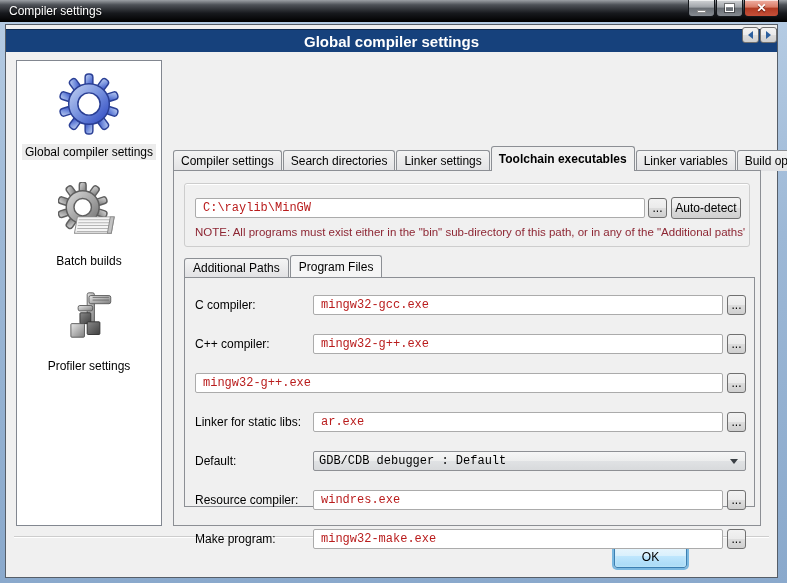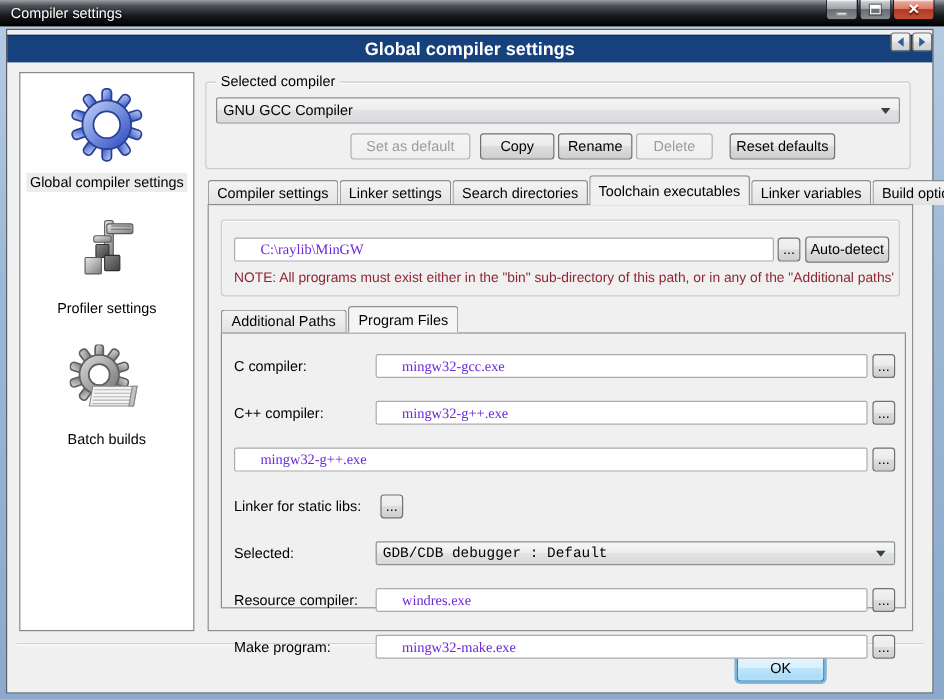--- a/index.html
+++ b/index.html
@@ -48,40 +48,40 @@
   .side-item.selected .side-label { background:#ececec; }
 
   
   .groupbox { position:absolute; border:1px solid #cdcdcd; border-radius:3px;
     box-shadow:inset 0 1px 0 #fff; }
   .groupbox > .gb-label { position:absolute; top:-8px; left:8px; background:#f0f0f0;
     padding:0 4px; font-size:12px; }
 
   
   .textbox { background:#fff; border:1px solid #ababab; border-radius:2px;
-    font-family:Liberation Serif, serif; font-size:12px; padding:1px 21px; color:#6d28d9; width:100%; height:100%; }
+    font-family:Liberation Mono, monospace; font-size:12px; padding:1px 7px; color:#b91c1c; width:100%; height:100%; }
   .btn { border:1px solid #707070; border-radius:3px; font-size:12px; text-align:center;
     background:linear-gradient(180deg,#f2f2f2 0%,#ebebeb 49%,#dddddd 50%,#cfcfcf 100%);
     display:flex; align-items:center; justify-content:center; cursor:pointer; }
   .btn.disabled { color:#9c9c9c; border-color:#b5b2ad;
     background:linear-gradient(180deg,#f5f5f5,#efefef); cursor:default; }
   .btn.default-btn { border-color:#3c7fb1; box-shadow:0 0 0 2px #7ab8e0, inset 0 0 3px #cfeffc;
     background:linear-gradient(180deg,#eaf6fd 0%,#d9f0fc 49%,#bee6fd 50%,#a7d9f5 100%); }
   .combo { border:1px solid #8e9094; border-radius:2px; position:relative; cursor:pointer;
     background:linear-gradient(180deg,#f6f6f6 0%,#eceded 49%,#e0e2e4 50%,#d8dadc 100%);
     display:flex; align-items:center; padding:0 22px 0 5px; font-size:12px; }
   .combo .arrow { position:absolute; right:7px; top:50%; margin-top:-2px; width:0; height:0;
     border-left:4px solid transparent; border-right:4px solid transparent; border-top:5px solid #3a3f44; }
 
   
   .tabrow { position:absolute; left:167px; top:120px; height:26px; display:flex; align-items:flex-end; }
   .tab { height:21px; border:1px solid #8c8f94; border-bottom:none; border-radius:3px 3px 0 0;
     background:linear-gradient(180deg,#f4f4f4,#e2e2e4); padding:0 7px; display:flex; align-items:center;
     font-size:12px; margin-right:1px; cursor:pointer; white-space:nowrap; }
-  .tab.active { height:25px; background:#f0f0f0; position:relative; z-index:3; }
+  .tab.active { height:25px; background:#f0f0f0; position:relative; z-index:3;font-weight:bold; }
   .tab-scroll { position:absolute; top:2px; width:17px; height:16px; }
   .tab-scroll .tri { width:0; height:0; }
   .tri.left { border-top:4px solid transparent; border-bottom:4px solid transparent; border-right:5px solid #2c5f9e; }
   .tri.right { border-top:4px solid transparent; border-bottom:4px solid transparent; border-left:5px solid #2c5f9e; }
 
   .panel { position:absolute; left:167px; top:145px; width:588px; height:356px;
     background:#f0f0f0; border:1px solid #8c8f94; z-index:2; }
 
   
   .install-group { left:10px; top:12px; width:566px; height:64px; }
@@ -162,43 +162,20 @@
               <rect x="28" y="1" width="8" height="13" rx="3.5" transform="rotate(216 32 32)"></rect>
               <rect x="28" y="1" width="8" height="13" rx="3.5" transform="rotate(252 32 32)"></rect>
               <rect x="28" y="1" width="8" height="13" rx="3.5" transform="rotate(288 32 32)"></rect>
               <rect x="28" y="1" width="8" height="13" rx="3.5" transform="rotate(324 32 32)"></rect>
             </g>
             <circle cx="32" cy="32" r="21"></circle>
           </g>
           <circle cx="32" cy="32" r="11.5" fill="#fff" stroke="#2a3f95" stroke-width="1.5"></circle>
         </svg>
         <span class="side-label">Global compiler settings</span>
-      </div>
-
-      <div class="side-item small">
-        <svg viewBox="0 0 64 64">
-          <defs>
-            <linearGradient id="gm" x1="0" y1="0" x2="1" y2="1">
-              <stop offset="0" stop-color="#e8e8e8"></stop>
-                <stop offset="1" stop-color="#7e7e7e"></stop>
-            </linearGradient>
-            <linearGradient id="gd" x1="0" y1="0" x2="1" y2="1">
-              <stop offset="0" stop-color="#8a8a8a"></stop>
-                <stop offset="1" stop-color="#3f3f3f"></stop>
-            </linearGradient>
-          </defs>
-          <rect x="30" y="2" width="8" height="34" rx="2" fill="url(#gm)" stroke="#5a5a5a"></rect>
-          <rect x="32" y="5" width="24" height="9" rx="2" fill="url(#gm)" stroke="#5a5a5a"></rect>
-          <path d="M36 7 h18 M36 10 h18" stroke="#6a6a6a" stroke-width="1"></path>
-          <rect x="20" y="16" width="16" height="6" rx="2" fill="url(#gm)" stroke="#5a5a5a"></rect>
-          <rect x="22" y="24" width="12" height="12" rx="1" fill="url(#gd)" stroke="#333"></rect>
-          <rect x="12" y="36" width="15" height="15" rx="1" fill="url(#gm)" stroke="#555"></rect>
-          <rect x="30" y="34" width="14" height="14" rx="1" fill="url(#gd)" stroke="#2e2e2e"></rect>
-        </svg>
-        <span class="side-label">Profiler settings</span>
       </div>
 
       <div class="side-item">
         <svg viewBox="0 0 64 64">
           <defs>
             <linearGradient id="gg" x1="0" y1="0" x2="1" y2="1">
               <stop offset="0" stop-color="#dcdcdc"></stop>
                 <stop offset="0.5" stop-color="#a8a8a8"></stop>
                 <stop offset="1" stop-color="#6f6f6f"></stop>
             </linearGradient>
@@ -220,39 +197,50 @@
           </g>
           <circle cx="25.5" cy="26" r="9" fill="#fff" stroke="#5f5f5f" stroke-width="1.5"></circle>
           <g transform="translate(20 36) skewX(-10)">
             <rect x="0" y="0" width="38" height="17" fill="#f4f4f4" stroke="#8a8a8a"></rect>
             <path d="M2 3 h34 M2 6 h34 M2 9 h34 M2 12 h34 M2 15 h34" stroke="#b5b5b5" stroke-width="1"></path>
             <rect x="34" y="0" width="4" height="17" fill="#c2c2c2" stroke="#8a8a8a"></rect>
           </g>
         </svg>
         <span class="side-label">Batch builds</span>
       </div>
-    </div>
-
-    <div class="groupbox selgroup">
-      <span class="gb-label">Selected compiler</span>
-      <div class="combo sel-combo">
-        <span>GNU GCC Compiler</span>
-        <span class="arrow"></span>
-      </div>
-      <div class="btn disabled sel-btn" style="left:120px; width:100px;">Set as default</div>
-      <div class="btn sel-btn" style="left:228px; width:62px;">Copy</div>
-      <div class="btn sel-btn" style="left:293px; width:62px;">Rename</div>
-      <div class="btn disabled sel-btn" style="left:358px; width:64px;">Delete</div>
-      <div class="btn sel-btn" style="left:436px; width:88px;">Reset defaults</div>
-    </div>
+
+      <div class="side-item small">
+        <svg viewBox="0 0 64 64">
+          <defs>
+            <linearGradient id="gm" x1="0" y1="0" x2="1" y2="1">
+              <stop offset="0" stop-color="#e8e8e8"></stop>
+                <stop offset="1" stop-color="#7e7e7e"></stop>
+            </linearGradient>
+            <linearGradient id="gd" x1="0" y1="0" x2="1" y2="1">
+              <stop offset="0" stop-color="#8a8a8a"></stop>
+                <stop offset="1" stop-color="#3f3f3f"></stop>
+            </linearGradient>
+          </defs>
+          <rect x="30" y="2" width="8" height="34" rx="2" fill="url(#gm)" stroke="#5a5a5a"></rect>
+          <rect x="32" y="5" width="24" height="9" rx="2" fill="url(#gm)" stroke="#5a5a5a"></rect>
+          <path d="M36 7 h18 M36 10 h18" stroke="#6a6a6a" stroke-width="1"></path>
+          <rect x="20" y="16" width="16" height="6" rx="2" fill="url(#gm)" stroke="#5a5a5a"></rect>
+          <rect x="22" y="24" width="12" height="12" rx="1" fill="url(#gd)" stroke="#333"></rect>
+          <rect x="12" y="36" width="15" height="15" rx="1" fill="url(#gm)" stroke="#555"></rect>
+          <rect x="30" y="34" width="14" height="14" rx="1" fill="url(#gd)" stroke="#2e2e2e"></rect>
+        </svg>
+        <span class="side-label">Profiler settings</span>
+      </div>
+    </div>
+
 
     <div class="tabrow">
       <div class="tab">Compiler settings</div>
+      <div class="tab">Search directories</div>
       <div class="tab">Linker settings</div>
-      <div class="tab">Search directories</div>
       <div class="tab active">Toolchain executables</div>
       <div class="tab">Linker variables</div>
       <div class="tab">Build options</div>
 
     </div>
     <div class="btn tab-scroll" style="left:736px;">
         <span class="tri left"></span>
       </div>
     <div class="btn tab-scroll" style="left:754px;">
         <span class="tri right"></span>
@@ -288,25 +276,26 @@
           <div class="btn browse">...</div>
         </div>
 
         <div class="frow">
           <span class="fwrap"><input class="textbox" value="mingw32-g++.exe" style=""></span>
           <div class="btn browse">...</div>
         </div>
 
         <div class="frow">
           <span class="flabel">Linker for static libs:</span>
-          <div class="btn browse">...</div>
-        </div>
-
-        <div class="frow">
-          <span class="flabel">Selected:</span>
+          <span class="fwrap"><input class="textbox" value="ar.exe" style=""></span>
+          <div class="btn browse">...</div>
+        </div>
+
+        <div class="frow">
+          <span class="flabel">Default:</span>
           <div class="combo">
             <span>GDB/CDB debugger : Default</span>
             <span class="arrow"></span>
           </div>
         </div>
 
         <div class="frow">
           <span class="flabel">Resource compiler:</span>
           <span class="fwrap"><input class="textbox" value="windres.exe" style=""></span>
           <div class="btn browse">...</div>

